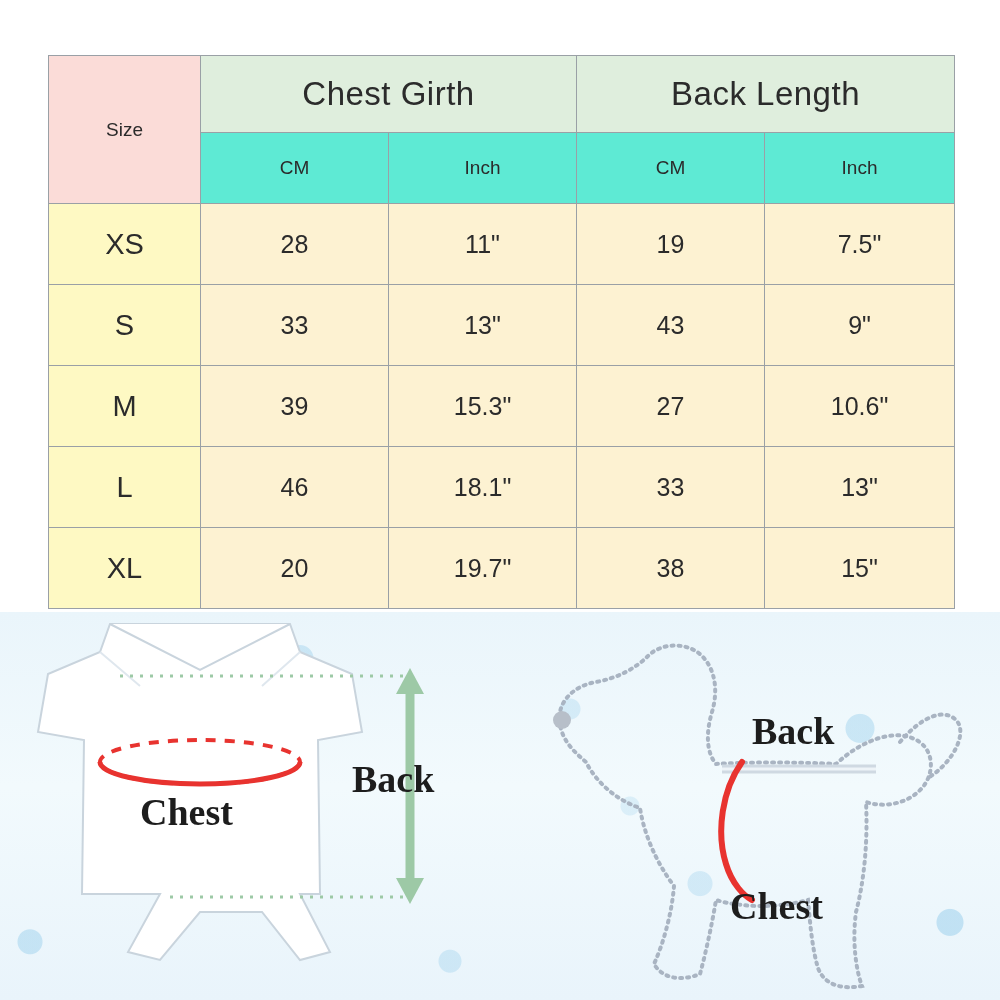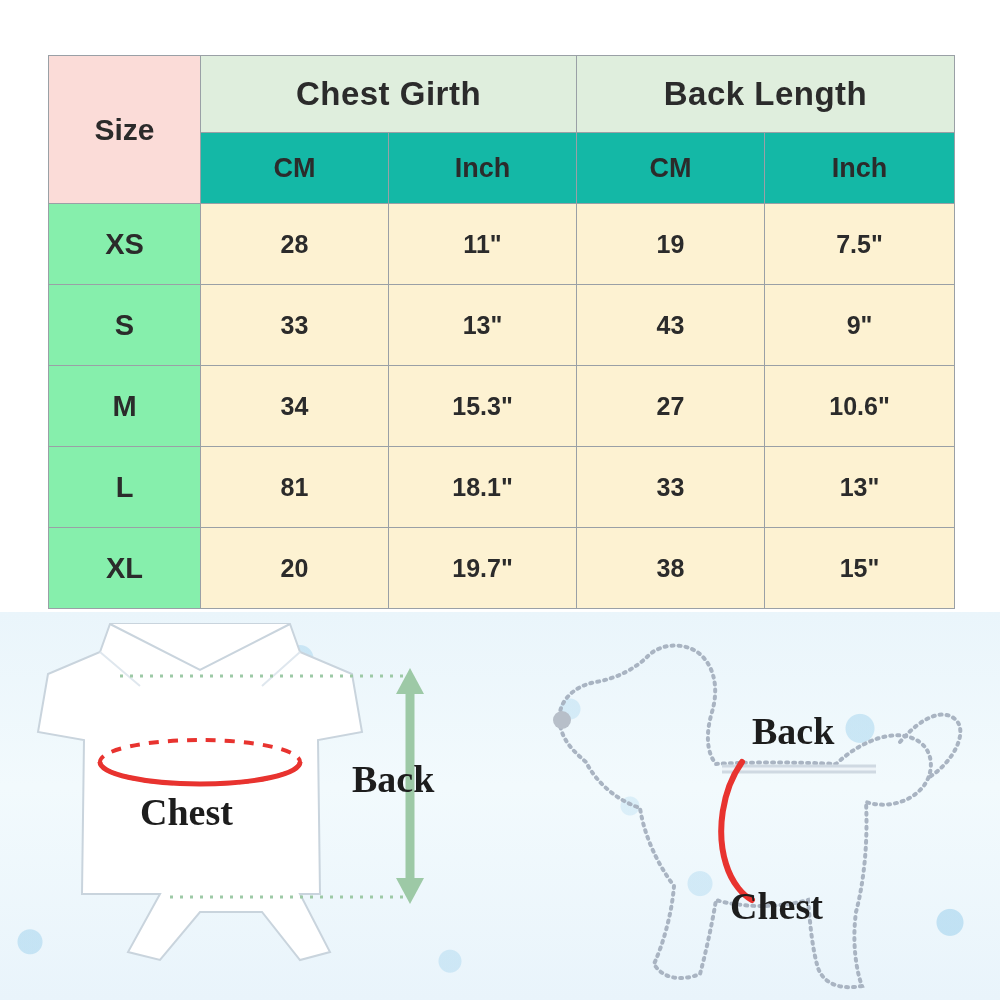--- a/index.html
+++ b/index.html
@@ -30,48 +30,48 @@
   table.size-table {
     border-collapse: collapse;
     width: 906px;
     table-layout: fixed;
   }
   table.size-table td,
   table.size-table th {
     border: 1px solid #9aa0a6;
     text-align: center;
     vertical-align: middle;
-    font-weight: bold;
+    font-weight: normal;
     color: #2b2b2b;
   }
   col.c-size  { width: 152px; }
   col.c-cm1   { width: 188px; }
   col.c-in1   { width: 188px; }
   col.c-cm2   { width: 188px; }
   col.c-in2   { width: 190px; }
 
   .hd-size {
     background: #fbdcd8;
-    font-size: 30px;
+    font-size: 19px;
     height: 74px;
   }
   .hd-group {
     background: #dfeedd;
     font-size: 33px;
     font-weight: bold;
     height: 74px;
     letter-spacing: 0.5px;
   }
   .hd-unit {
-    background: #14b8a6;
-    font-size: 27px;
+    background: #5eead4;
+    font-size: 19px;
     height: 68px;
   }
   .cell-size {
-    background: #86efac;
+    background: #fef9c3;
     font-size: 29px;
     height: 78px;
   }
   .cell-val {
     background: #fdf2d2;
     font-size: 25px;
     height: 78px;
   }
 
   
@@ -149,28 +149,28 @@
         </tr>
         <tr>
           <td class="cell-size">S</td>
           <td class="cell-val">33</td>
           <td class="cell-val">13"</td>
           <td class="cell-val">43</td>
           <td class="cell-val">9"</td>
         </tr>
         <tr>
           <td class="cell-size">M</td>
-          <td class="cell-val">34</td>
+          <td class="cell-val">39</td>
           <td class="cell-val">15.3"</td>
           <td class="cell-val">27</td>
           <td class="cell-val">10.6"</td>
         </tr>
         <tr>
           <td class="cell-size">L</td>
-          <td class="cell-val">81</td>
+          <td class="cell-val">46</td>
           <td class="cell-val">18.1"</td>
           <td class="cell-val">33</td>
           <td class="cell-val">13"</td>
         </tr>
         <tr>
           <td class="cell-size">XL</td>
           <td class="cell-val">20</td>
           <td class="cell-val">19.7"</td>
           <td class="cell-val">38</td>
           <td class="cell-val">15"</td>

